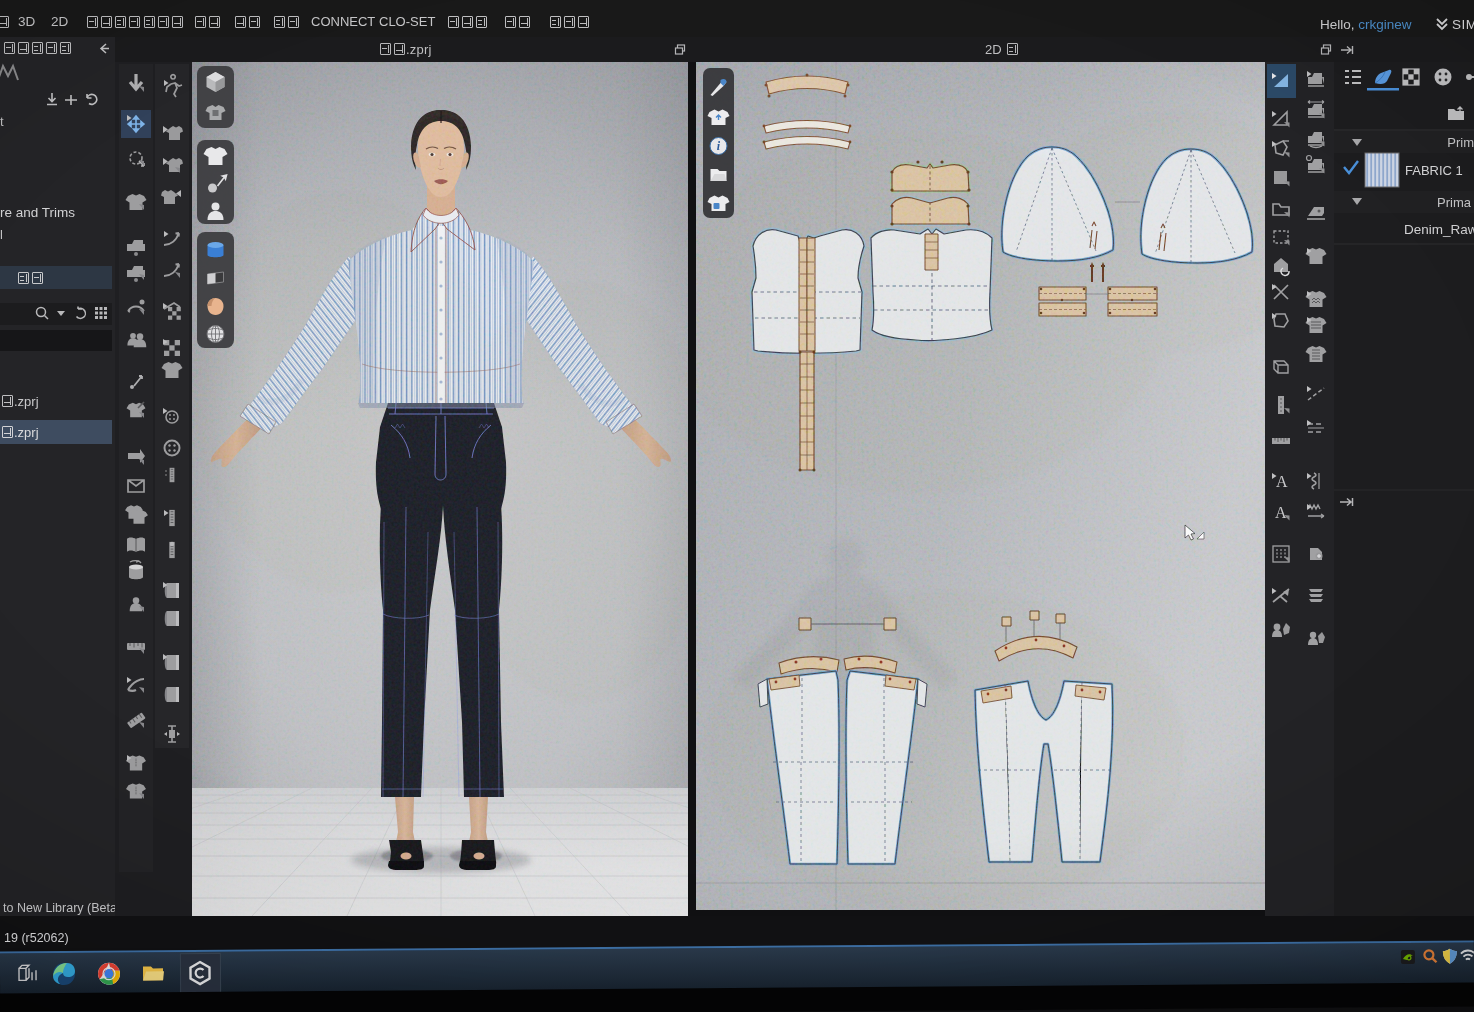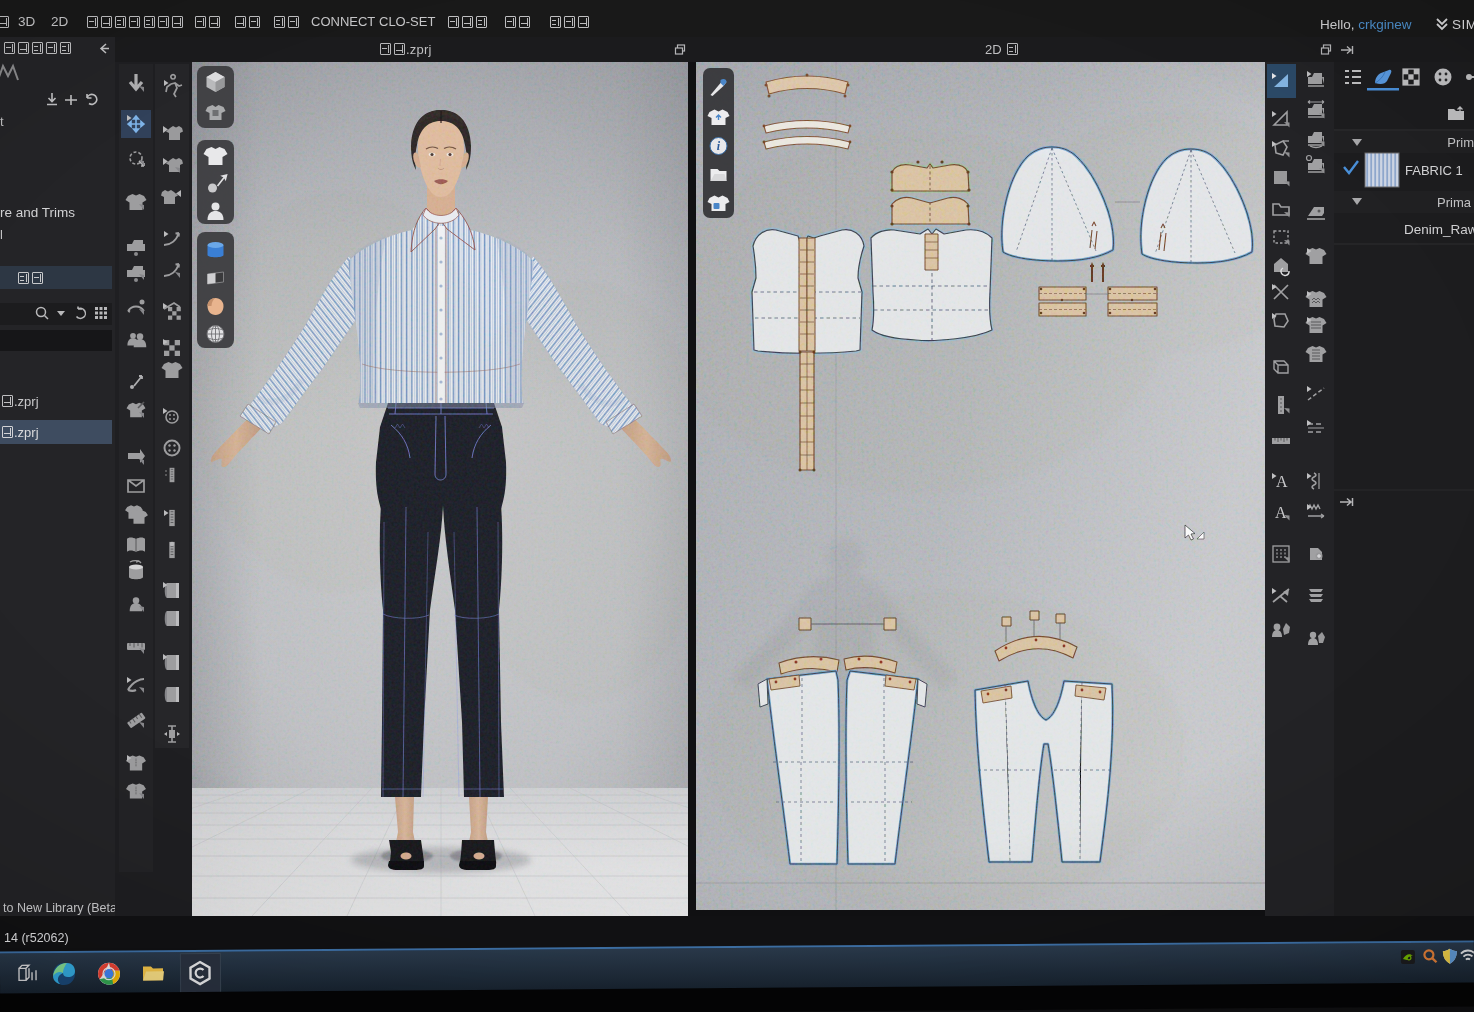--- a/index.html
+++ b/index.html
@@ -102,21 +102,21 @@
       <rect x="62" y="11" width="3" height="3"></rect>
         <rect x="66.5" y="11" width="3" height="3"></rect>
         <rect x="71" y="11" width="3" height="3"></rect>
     </g>
   </svg>
   <div class="abs" style="left:0;top:330px;width:112px;height:21px;background:#161618;"></div>
   <div class="abs" style="left:0;top:394px;font-size:13px;color:#c8c8ca"><span class="k b"></span>.zprj</div>
   <div class="abs" style="left:0;top:420px;width:112px;height:24px;background:#3e4c60;"></div>
   <div class="abs" style="left:0;top:425px;font-size:13px;color:#dadadc"><span class="k b"></span>.zprj</div>
   <div class="abs" style="left:3px;top:901px;font-size:12.5px;color:#cfcfd1">to New Library (Beta)</div>
-  <div class="abs" style="left:4px;top:931px;font-size:12.5px;color:#c9c9cb;z-index:30">14 (r52062)</div>
+  <div class="abs" style="left:4px;top:931px;font-size:12.5px;color:#c9c9cb;z-index:30">19 (r52062)</div>
 
   <div class="abs" style="left:115px;top:62px;width:77px;height:854px;background:#1f1f22;"></div>
   <div id="dock3d" class="abs" style="left:115px;top:62px">
   <svg width="77" height="854" viewBox="0 0 77 854">
     <defs>
       <g id="i-shirt">
             <path d="M-8 -6 L-3.5 -8 L0 -6.5 L3.5 -8 L8 -6 L10.5 -2 L6.5 0.5 L6.5 8 L-6.5 8 L-6.5 0.5 L-10.5 -2 Z" fill="#9d9d9f"></path>
           </g>
       <g id="i-mach">
             <path d="M-9 5 L-9 -2 L-4 -2 L-2 -6 L7 -6 L7 -2 L9 -2 L9 5 Z" fill="#9d9d9f"></path>

